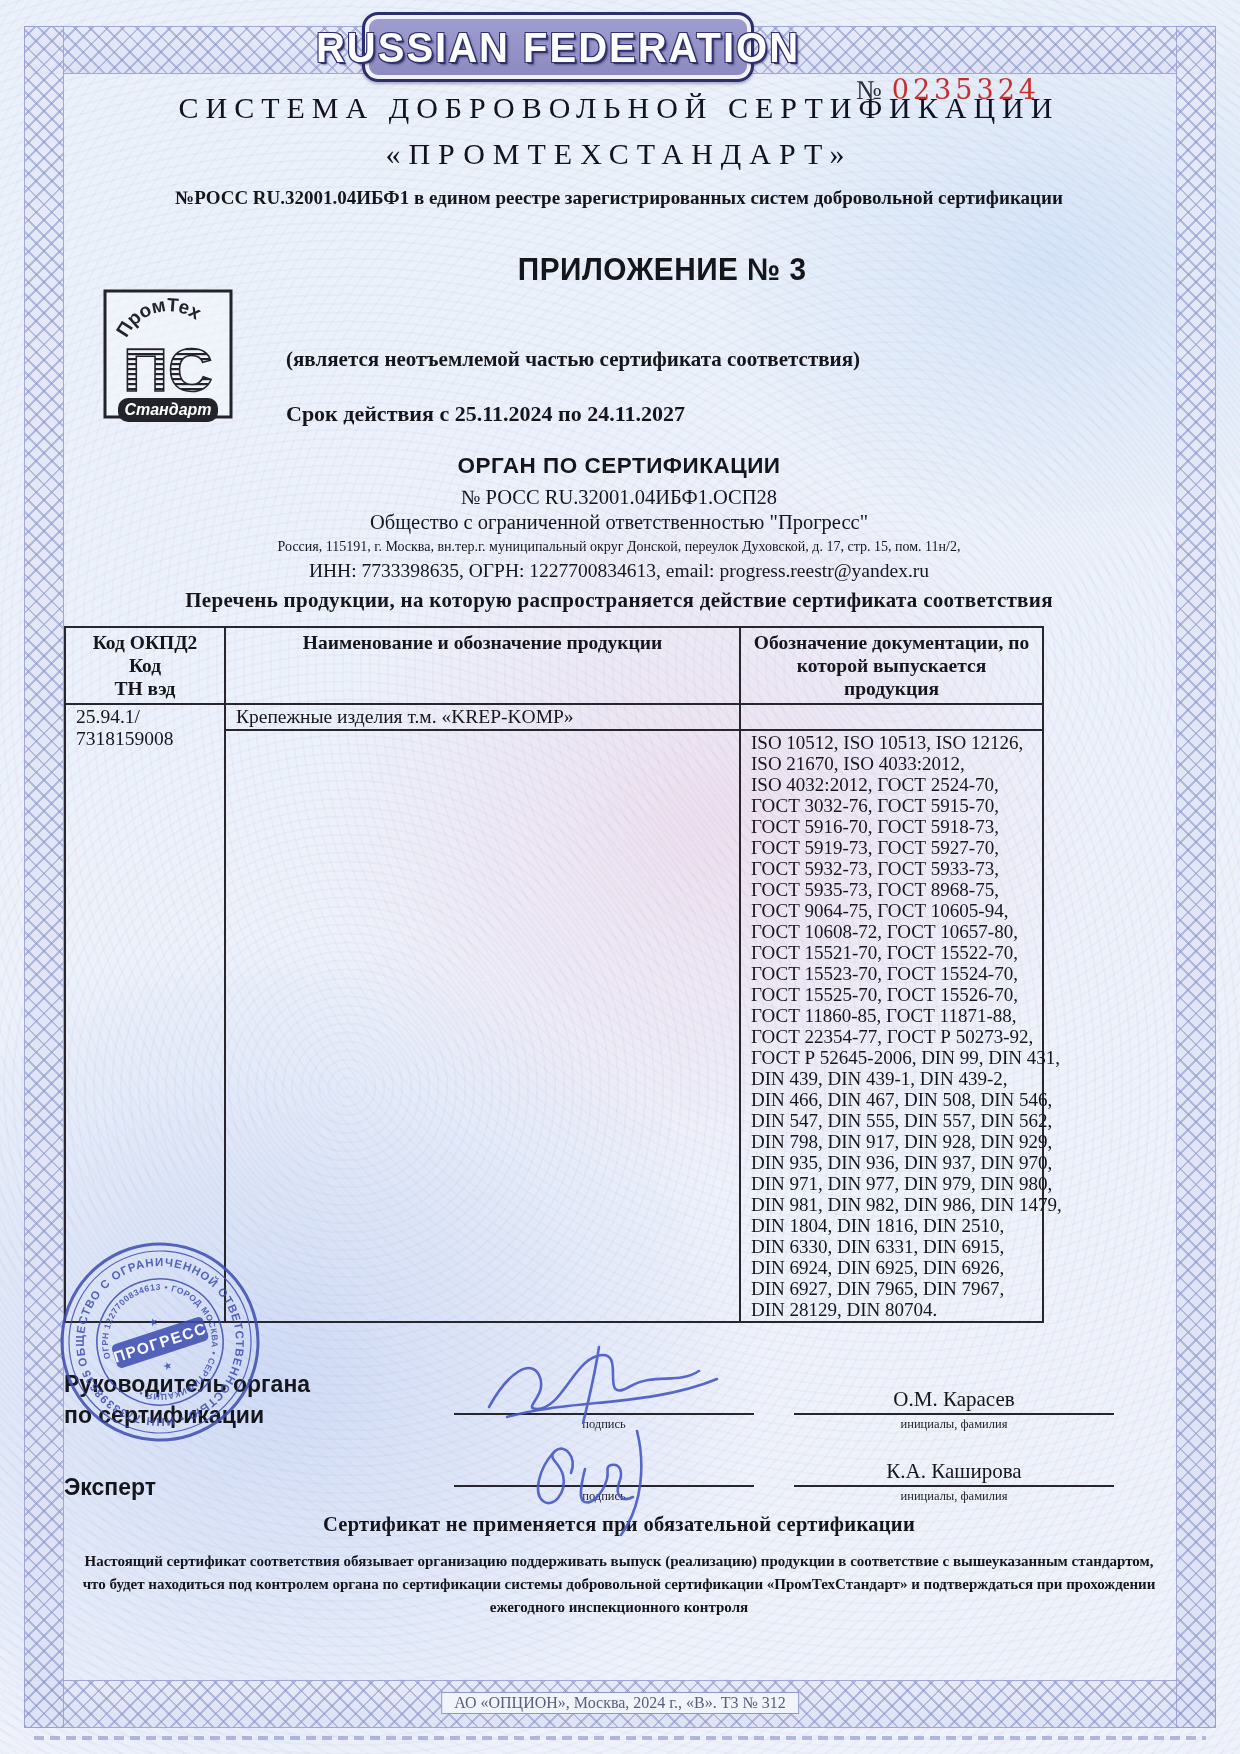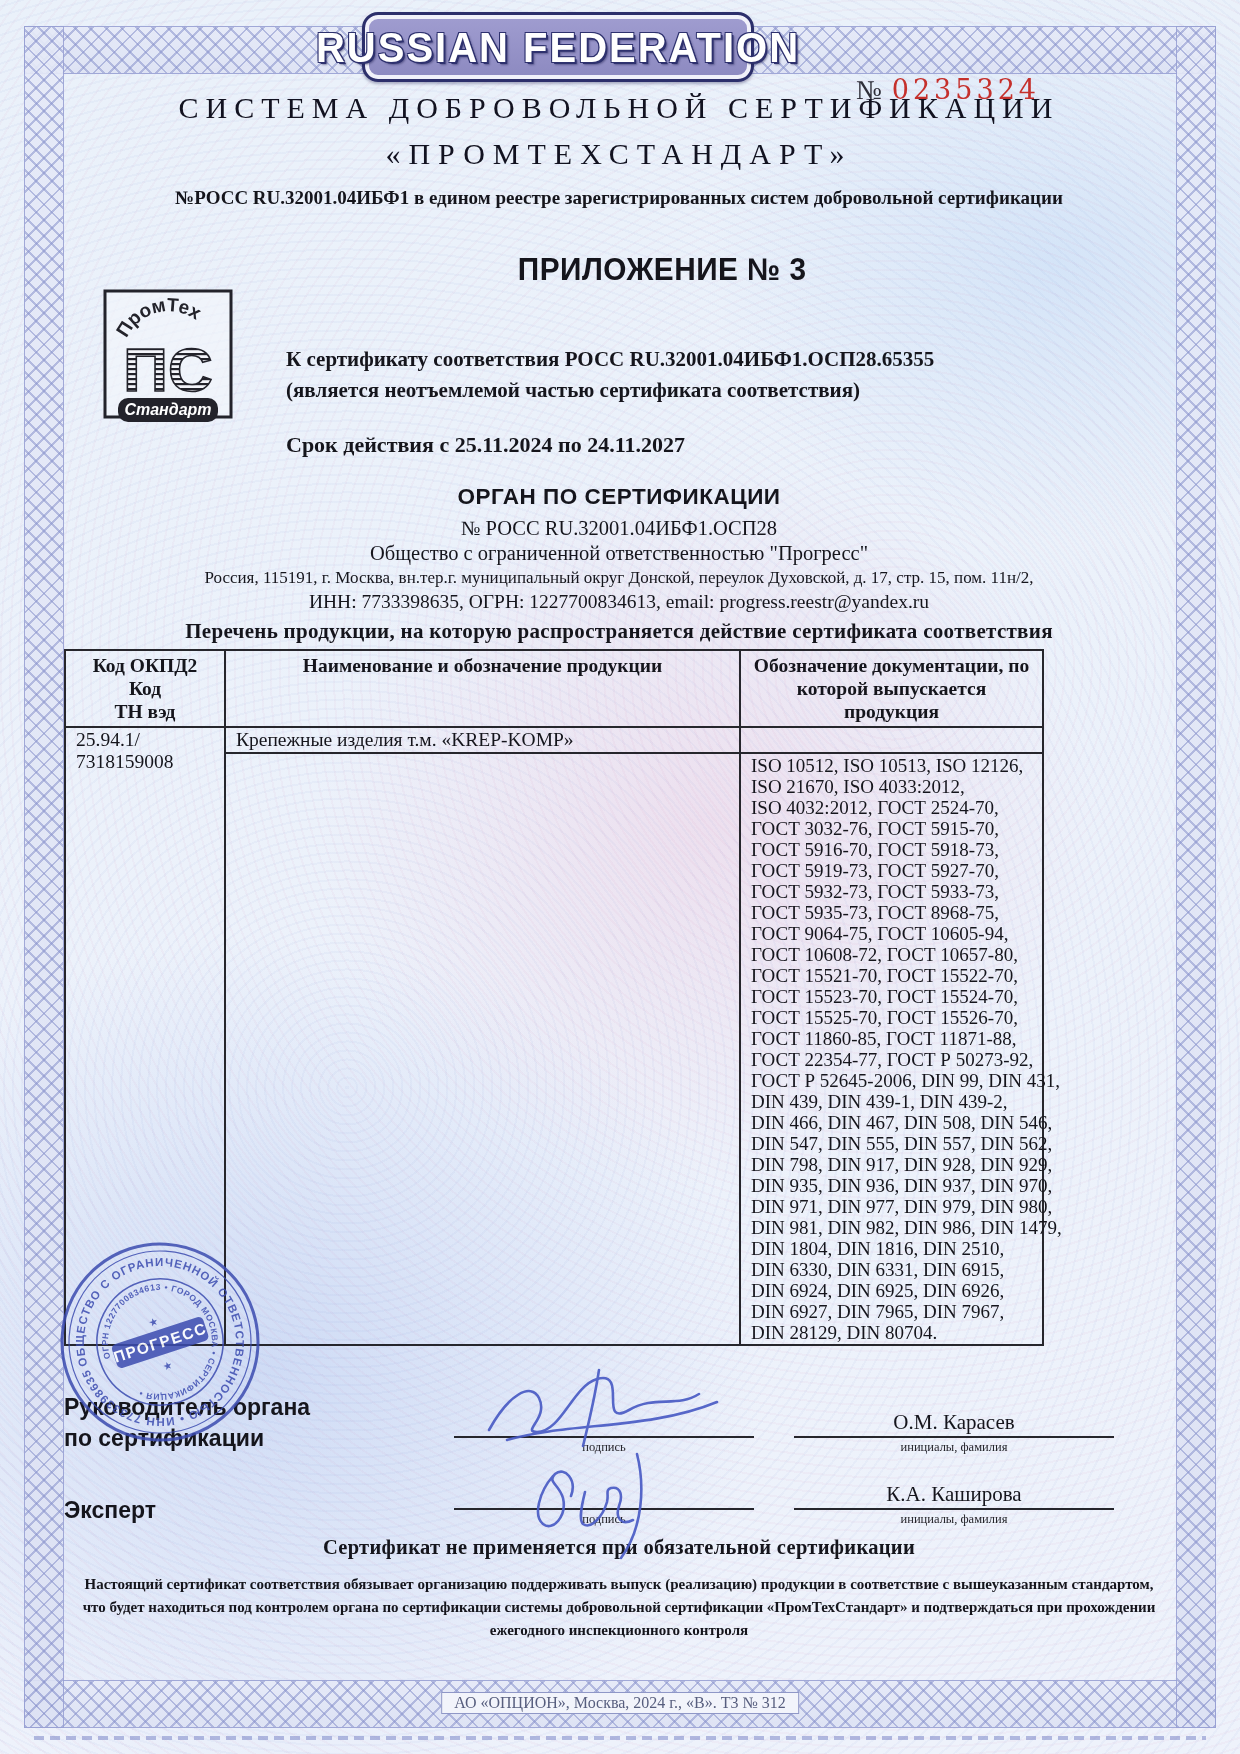--- a/index.html
+++ b/index.html
@@ -62,26 +62,26 @@
     font-family:"Liberation Sans",sans-serif;font-weight:bold;font-size:31px;
     margin-top:42px;padding-left:90px;letter-spacing:.5px;transform:scaleX(.96);
   }
   .cert-to{ text-align:left;margin-left:222px;margin-top:56px;
     font-weight:bold;font-size:21px;line-height:31px;}
   .validity{text-align:left;margin-left:222px;margin-top:26px;font-weight:bold;font-size:22px;}
 
   .organ-heading{font-family:"Liberation Sans",sans-serif;font-weight:bold;font-size:22.5px;margin-top:26px;letter-spacing:.5px;}
   .organ-no{font-size:20.5px;margin-top:6px;line-height:25px;}
   .organ-company{font-size:20.5px;line-height:25px;}
-  .organ-address{font-size:17px;line-height:24px;text-align:center;}
+  .organ-address{font-size:14px;line-height:24px;text-align:center;}
   .organ-req{font-size:19.5px;line-height:24px;}
 
   .list-caption{font-weight:bold;font-size:21px;margin-top:4px;line-height:27px;letter-spacing:.3px;}
 
-  table.products{border-collapse:collapse;width:978px;margin-top:4px;text-align:left;table-layout:fixed;border-radius:24px;}
+  table.products{border-collapse:collapse;width:978px;margin-top:12px;text-align:left;table-layout:fixed;border-radius:24px;}
   table.products th,table.products td{border:2px solid #26262c;vertical-align:top;}
   table.products th{font-weight:bold;font-size:19.5px;text-align:center;padding:3px 6px;line-height:23px;}
   table.products td{font-size:19.5px;padding:1px 10px;line-height:22px;}
   .col-code{width:160px;} .col-name{width:515px;} .col-docs{width:303px;}
   td.cell-standards div{line-height:21px;font-size:19px;white-space:nowrap;}
   td.cell-code div{line-height:22px;}
 
   .sign-row{display:flex;align-items:flex-end;text-align:left;}
   .sign-row.first{margin-top:46px;}
   .sign-row.second{margin-top:26px;}
@@ -145,21 +145,20 @@
   </svg>
 
   <div class="content">
     <div class="sys-title">СИСТЕМА ДОБРОВОЛЬНОЙ СЕРТИФИКАЦИИ</div>
     <div class="sys-title2">«ПРОМТЕХСТАНДАРТ»</div>
     <div class="registry">№РОСС RU.32001.04ИБФ1 в едином реестре зарегистрированных систем добровольной сертификации</div>
 
     <div class="appendix-title">ПРИЛОЖЕНИЕ № 3</div>
 
     <div class="cert-to">
-      <div>К сертификату соответствия РОСС RU.32001.04ИБФ1.ОСП28.65355</div>
       <div>(является неотъемлемой частью сертификата соответствия)</div>
     </div>
 
     <div class="validity">Срок действия с 25.11.2024 по 24.11.2027</div>
 
     <div class="organ-heading">ОРГАН ПО СЕРТИФИКАЦИИ</div>
     <div class="organ-no">№ РОСС RU.32001.04ИБФ1.ОСП28</div>
     <div class="organ-company">Общество с ограниченной ответственностью "Прогресс"</div>
     <div class="organ-address">Россия, 115191, г. Москва, вн.тер.г. муниципальный округ Донской, переулок Духовской, д. 17, стр. 15, пом. 11н/2,</div>
     <div class="organ-req">ИНН: 7733398635, ОГРН: 1227700834613, email: progress.reestr@yandex.ru</div>

